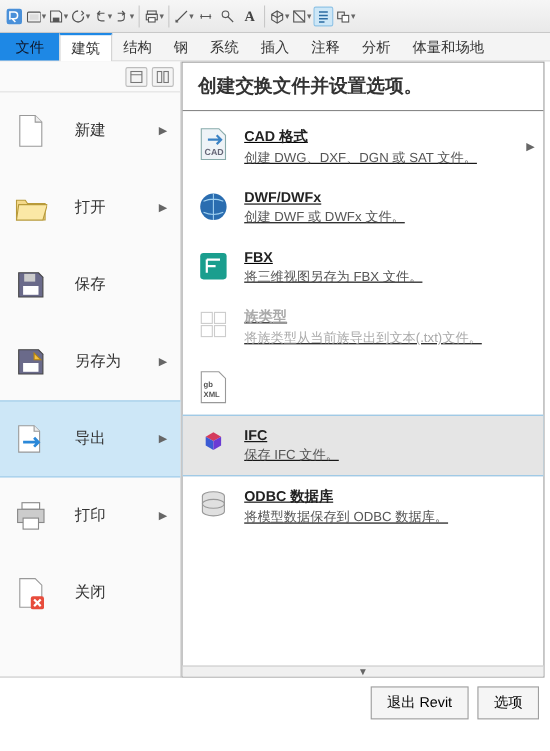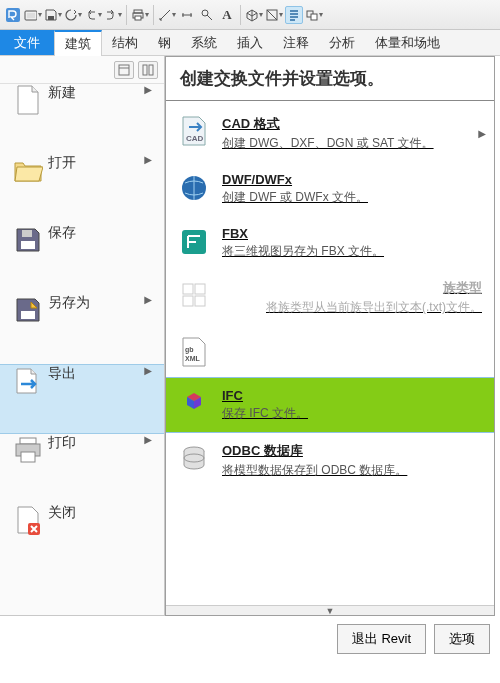--- a/index.html
+++ b/index.html
@@ -37,21 +37,21 @@
   }
   .tab {
     padding: 0 10px;
     display: flex; align-items: center;
     color: #333;
     font-size: 13px;
     cursor: pointer;
   }
   .tab.file {
     background: #1e88e5;
-    color: #ffffff;
+    color: #0f172a;
     font-weight: 400;
     padding: 0 14px;
   }
   .tab.active {
     background: #fff;
     border-top: 2px solid #1e88e5;
     border-left:1px solid #d0d0d0;
     border-right:1px solid #d0d0d0;
     margin-bottom:-1px;
   }
@@ -76,23 +76,23 @@
     border-bottom:1px solid #e0e0e0;
   }
   .mini-btn {
     width:20px; height:18px; border:1px solid #bcbcbc;
     border-radius:2px; background:#f4f4f4;
     display:flex;align-items:center;justify-content:center;
     font-size:11px; color:#555;
   }
   .side-item {
     height: 70px;
-    display:flex; 
+    display:flex; align-items:center;
     padding: 0 12px;
-    gap: 4px;
+    gap: 24px;
     cursor:pointer;
     position:relative;
   }
   .side-item.sel {
     background: #cde7f7;
     border-top:1px solid #9ecbe8;
     border-bottom:1px solid #9ecbe8;
   }
   .side-item .lbl { font-size:14px; color:#333; flex:1; }
   .side-item .arr { color:#666; font-size:10px; }
@@ -115,30 +115,30 @@
   }
   .sub-list { flex:1; overflow:hidden; padding: 4px 0; }
   .sub-item {
     display:flex; align-items:flex-start;
     padding: 10px 12px;
     gap: 12px;
     cursor:pointer;
     position:relative;
   }
   .sub-item.sel {
-    background: #84cc16;
+    background: #e5e5e5;
     border:1px solid #8fc3e6;
     margin:-1px;
   }
   .sub-item .txt { flex:1;text-decoration:underline; }
   .sub-item .ttl { font-weight:bold; font-size:13px; color:#222; margin-bottom:2px; }
   .sub-item .desc { font-size:12px; color:#555; line-height:1.4; }
   .sub-item .arr { position:absolute; right:8px; top:50%; transform:translateY(-50%); color:#666; font-size:10px; }
   .sub-icon { width:32px; height:32px; flex-shrink:0; display:flex;align-items:center;justify-content:center; }
-  .sub-item.disabled .ttl, .sub-item.disabled .desc { color:#aaa;text-align:right; }
+  .sub-item.disabled .ttl, .sub-item.disabled .desc { color:#aaa; }
   .sub-scroll {
     height: 10px;
     border-top:1px solid #ccc;
     background: #f0f0f0;
     display:flex; align-items:center; justify-content:center;
     color:#666; font-size:9px;
   }
   .footer-btns {
     position:absolute;
     right: 10px; top: 568px;

